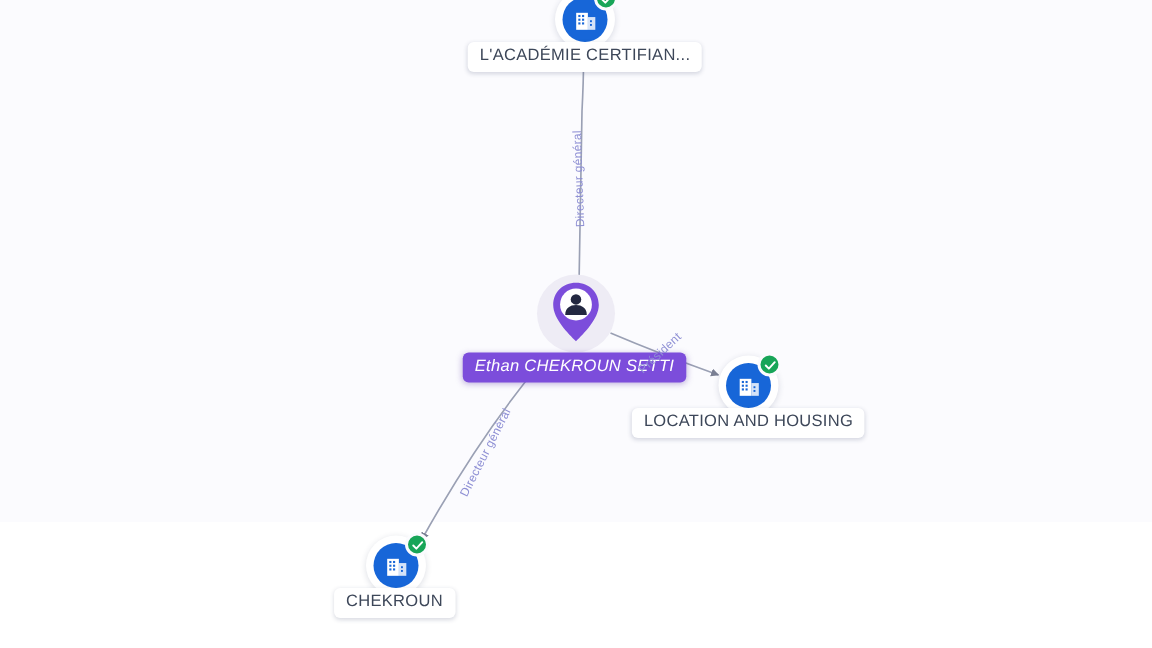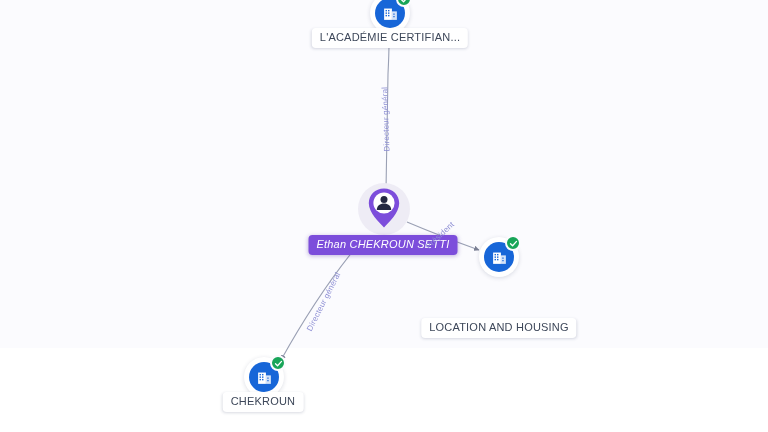--- a/index.html
+++ b/index.html
@@ -175,21 +175,21 @@
           <rect x="16" y="15.5" width="1.8" height="1.8"></rect>
         </g>
       </svg>
     </div>
     <div class="verified-badge">
       <svg width="9" height="9" viewBox="0 0 24 24" aria-hidden="true">
         <path d="M4 12.5 L9.5 18 L20 6.5" fill="none" stroke="#ffffff" stroke-width="3.4" stroke-linecap="round" stroke-linejoin="round"></path>
       </svg>
     </div>
   </div>
-  <div class="node-label" style="left:499px; top:272px;margin-top:46px;">LOCATION AND HOUSING</div>
+  <div class="node-label" style="left:499px; top:272px;">LOCATION AND HOUSING</div>
 
   <div class="company-node" style="left:264px; top:377px;">
     <div class="company-ring"></div>
     <div class="company-disc">
       <svg width="17" height="17" viewBox="0 0 24 24" aria-hidden="true">
         <rect x="3" y="5" width="11" height="16" fill="#ffffff"></rect>
         <rect x="14" y="9" width="7" height="12" fill="#ffffff" opacity="0.82"></rect>
         <g fill="#1766d8">
           <rect x="5" y="7" width="2" height="2"></rect>
           <rect x="8.5" y="7" width="2" height="2"></rect>

